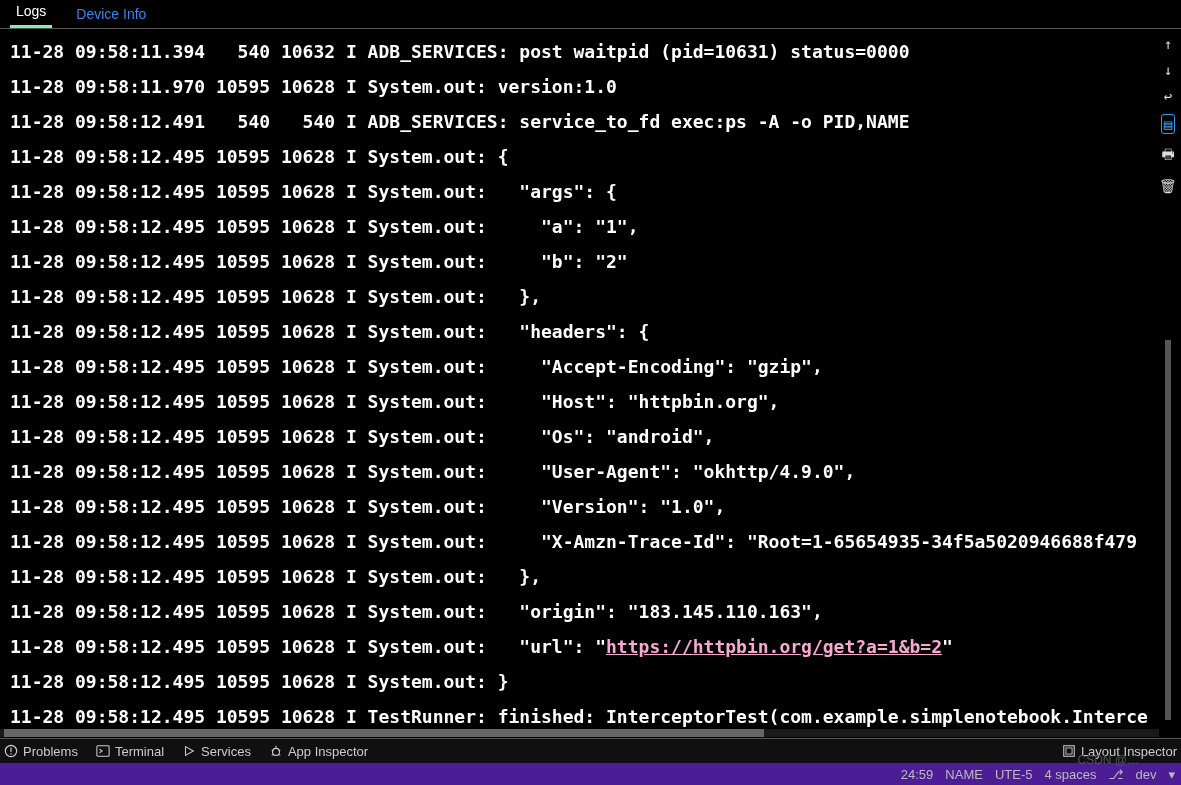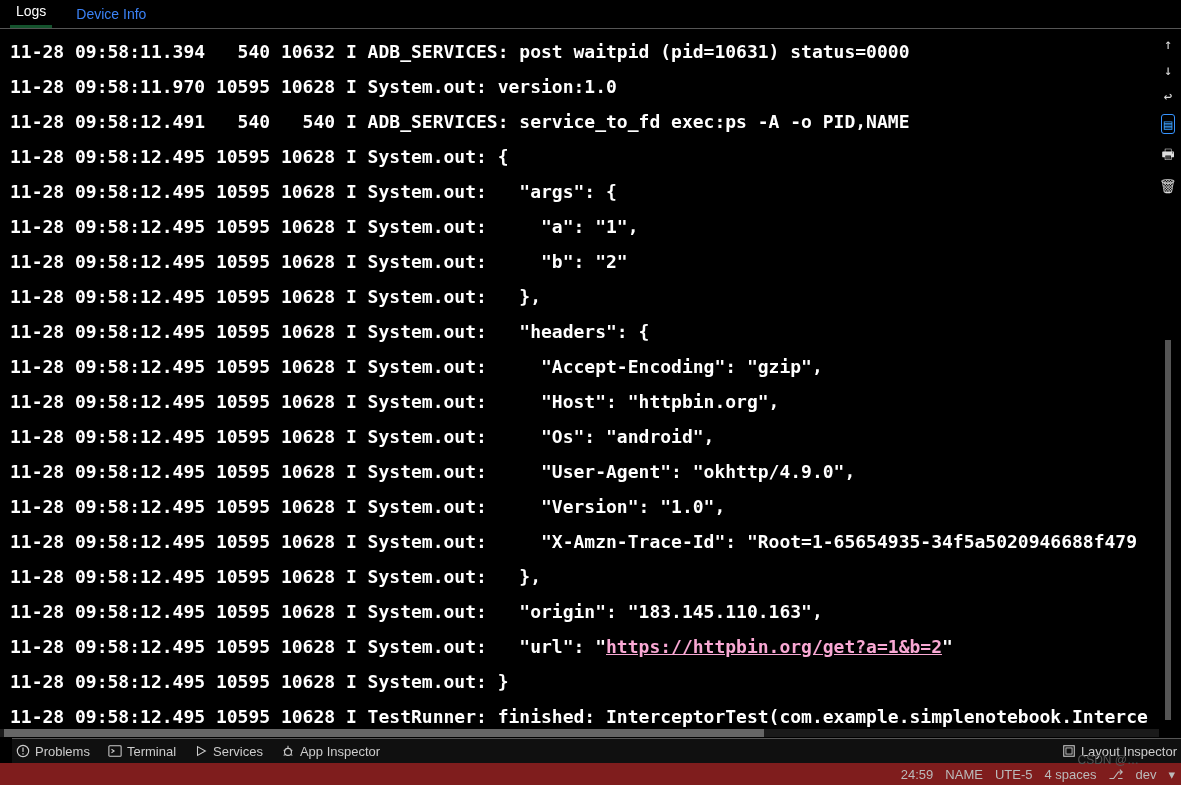--- a/index.html
+++ b/index.html
@@ -3,43 +3,43 @@
 <meta charset="utf-8">
 <style>
   html,body{margin:0;padding:0;width:1181px;height:785px;background:#000;color:#fff;
     font-family:Consolas,Menlo,"DejaVu Sans Mono",monospace;font-size:18px;
     overflow:hidden;}
   
   .tabs{height:28px;display:flex;align-items:flex-end;background:#000;
     border-bottom:1px solid #555;padding-left:10px;gap:18px;
     font-family:"Segoe UI",Arial,sans-serif;font-size:14px;}
   .tab{padding:4px 6px 6px 6px;cursor:pointer;color:#3b82f6;}
-  .tab.active{border-bottom:3px solid #14532d;color:#fff;}
+  .tab.active{border-bottom:3px solid #86efac;color:#fff;}
   
   .log-wrap{position:absolute;top:28px;left:0;right:25px;bottom:45px;overflow:hidden;}
   .log{white-space:pre;line-height:35px;padding:6px 10px 0 10px;font-weight:bold;}
   .log a{color:#f9a8d4;text-decoration:underline;}
   
   .rtb{position:absolute;top:36px;right:2px;width:22px;display:flex;flex-direction:column;
     gap:10px;align-items:center;color:#ddd;font-size:14px;}
   .rtb .ico{cursor:default;}
   .rtb .ico.sel{border:1px solid #3794ff;border-radius:3px;padding:1px 2px;color:#3aa0ff;}
   
   .vscroll{position:absolute;top:340px;right:10px;width:6px;height:380px;background:#555;}
   .hscroll{position:absolute;bottom:48px;left:4px;width:760px;height:8px;background:#666;}
   .htrack{position:absolute;bottom:48px;left:0;right:22px;height:8px;background:#1a1a1a;}
   
   .btm{position:absolute;left:0;right:0;bottom:22px;height:24px;background:#101010;
     border-top:1px solid #555;display:flex;align-items:center;justify-content:space-between;
-    font-family:"Segoe UI",Arial,sans-serif;font-size:13px;color:#ccc;padding:0 4px;margin-left:12px;}
+    font-family:"Segoe UI",Arial,sans-serif;font-size:13px;color:#ccc;padding:0 4px;}
   .btm .lft{display:flex;gap:18px;align-items:center;}
   .btm .item{display:flex;align-items:center;gap:5px;cursor:pointer;}
   .btm svg{width:14px;height:14px;}
   
-  .status{position:absolute;left:0;right:0;bottom:0;height:22px;background:#7f1d1d;
+  .status{position:absolute;left:0;right:0;bottom:0;height:22px;background:#4c1d95;
     display:flex;justify-content:flex-end;align-items:center;gap:12px;
     font-family:"Segoe UI",Arial,sans-serif;font-size:13px;color:#bbb;padding-right:6px;}
   .watermark{position:absolute;right:42px;bottom:18px;color:#555;font-size:12px;
     font-family:"Segoe UI",Arial,sans-serif;margin-top:30px;}
 </style>
 </head>
 <body>
 
 <div class="tabs">
   <div class="tab active">Logs</div>

